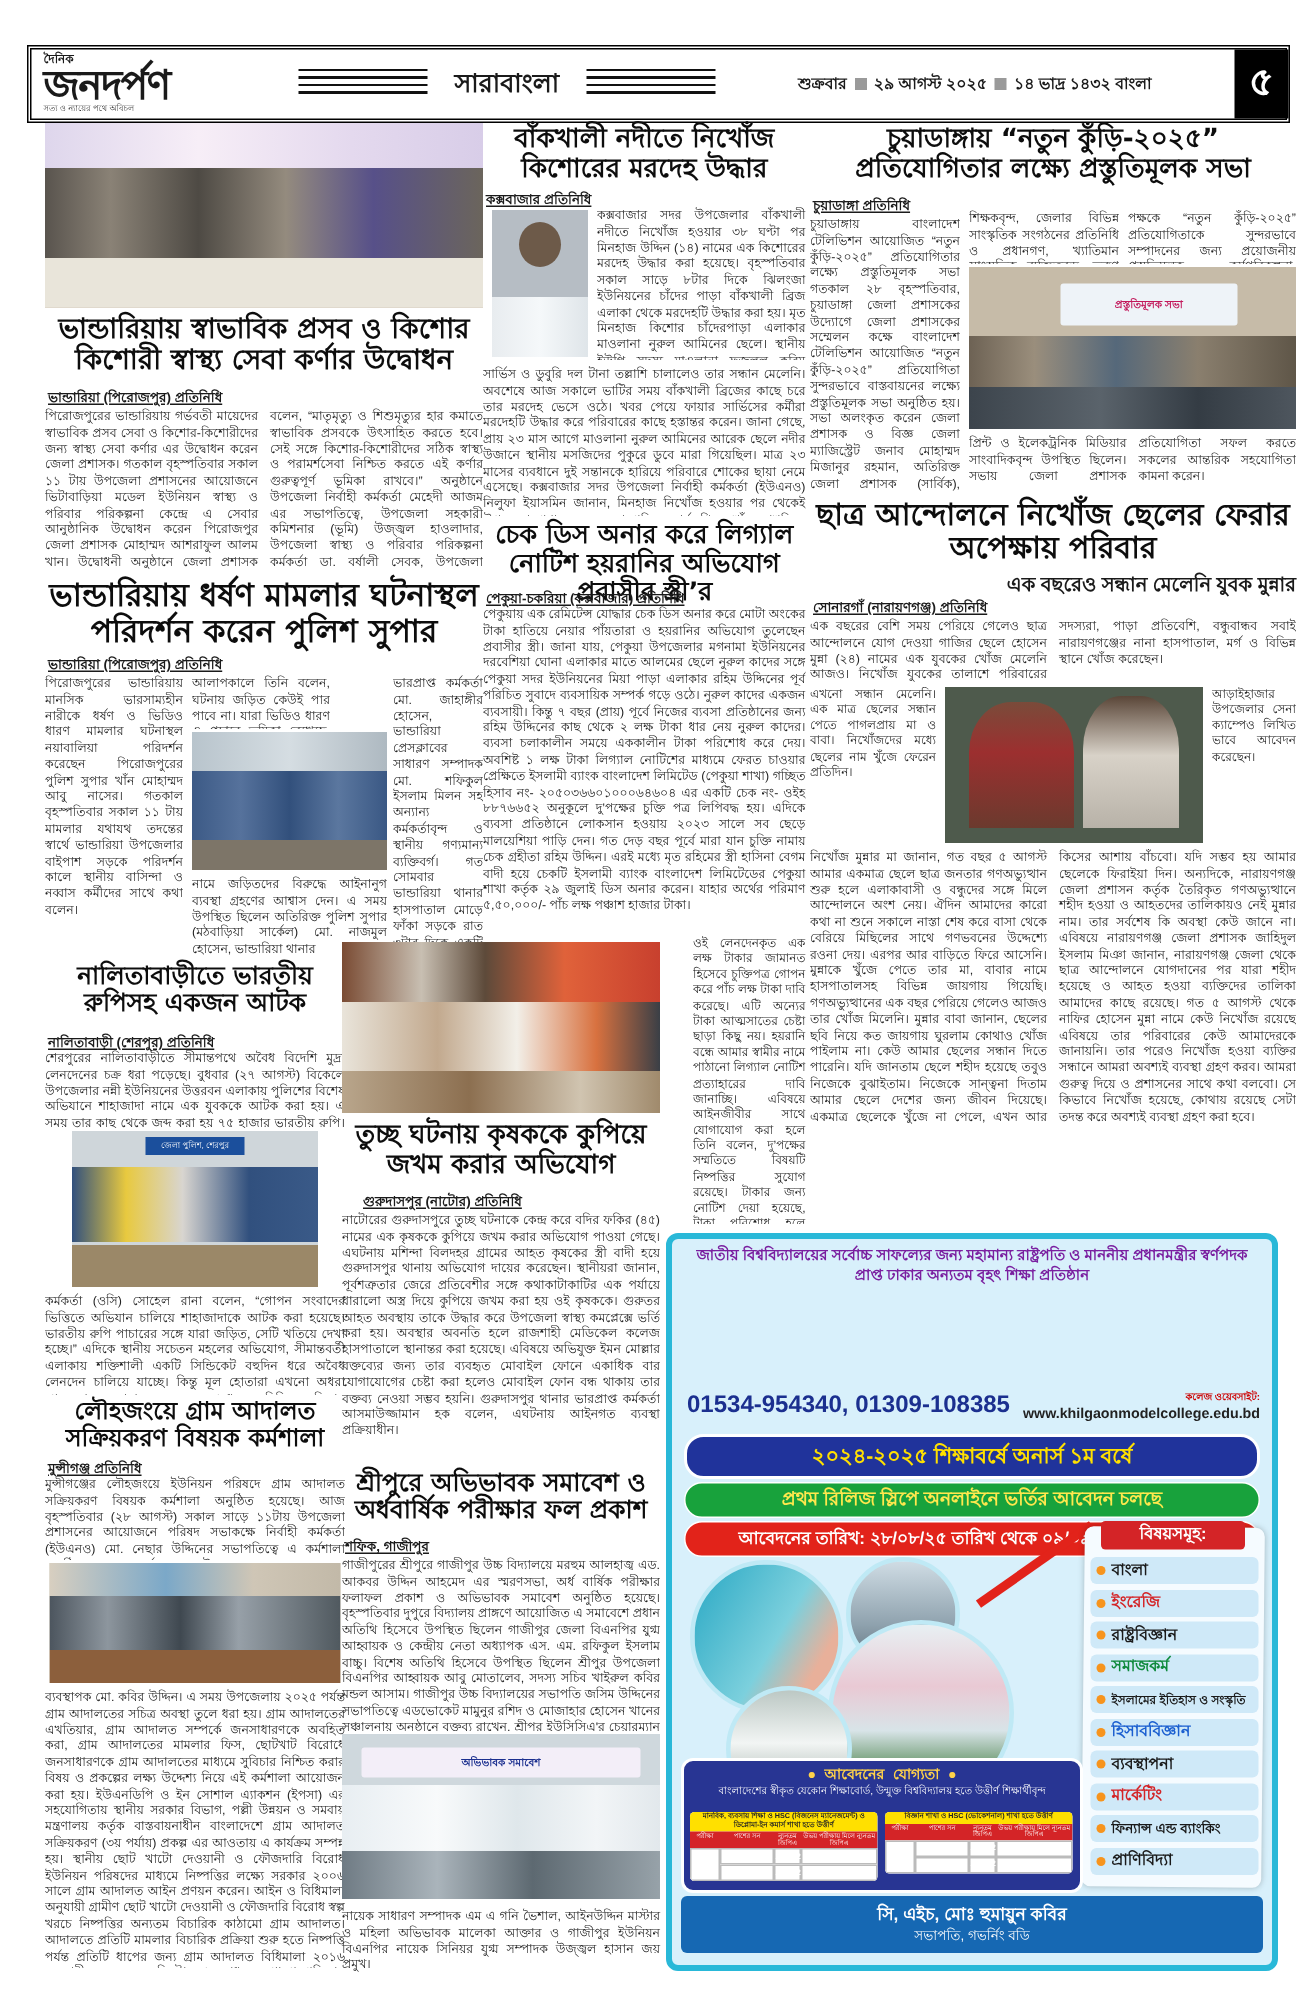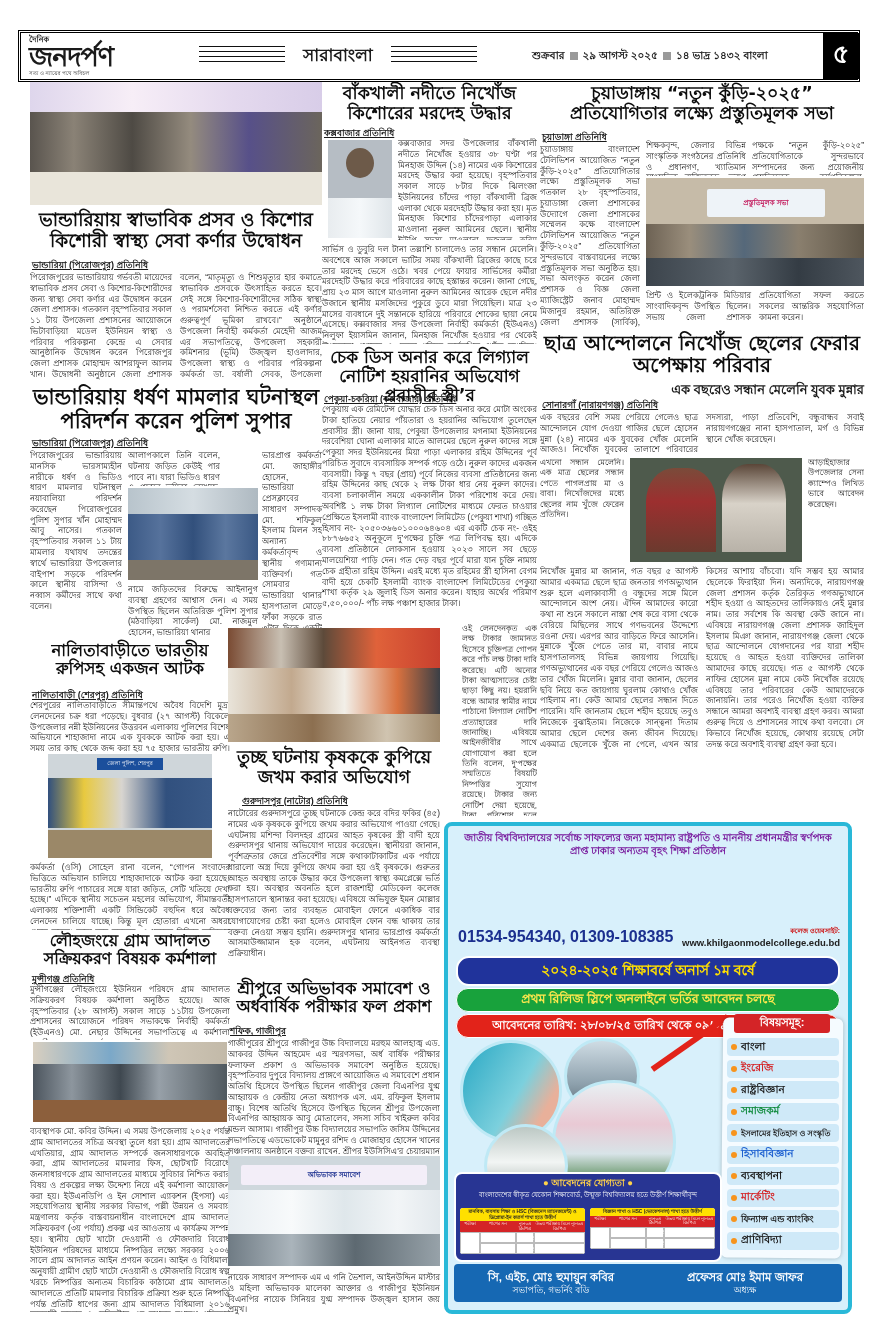--- a/index.html
+++ b/index.html
@@ -62,21 +62,21 @@
   .subj-panel{position:absolute;left:274px;top:192px;width:120px;height:240px;background:#f5fbff;
               border-radius:6px;transform:rotate(.6deg);box-shadow:0 0 4px rgba(0,0,0,.25);}
   .subj-ribbon{position:absolute;left:286px;top:188px;width:96px;height:19px;background:#d42427;color:#fff;
                font-size:11px;font-weight:bold;display:flex;align-items:center;justify-content:center;border-radius:3px;}
   .subj-list{position:absolute;left:279px;top:212px;width:112px;}
   .subj-item{height:18px;margin-bottom:3.5px;background:#cfe9f8;border-radius:4px;display:flex;
              align-items:center;padding-left:4px;font-weight:bold;font-size:10.5px;}
   .subj-item .dot{width:6px;height:6px;border-radius:50%;background:#f7941d;margin-right:4px;flex:0 0 auto;}
   .elig{position:absolute;left:6px;top:346px;width:264px;height:86px;background:#283593;
         border:2px solid #fff;border-radius:8px;color:#fff;}
-  .elig-title{text-align:center;font-size:9.5px;font-weight:bold;color:#ffd24a;margin-top:2px;}
+  .elig-title{text-align:center;font-size:9.5px;font-weight:bold;color:#ffd24a;margin-top:2px;font-family:Liberation Mono, monospace;}
   .elig-text{text-align:center;font-size:6.8px;line-height:1.2;padding:0 6px;}
   .elg-table{position:absolute;top:34px;width:125px;background:#fff;border-radius:3px;overflow:hidden;}
   .elg-head{background:#ffe000;color:#222;font-size:4.8px;font-weight:bold;line-height:1.15;
             text-align:center;padding:1px 2px;}
   .elg-grid{display:grid;grid-template-columns:20px 36px 18px 1fr;font-size:5.5px;text-align:center;}
   .elg-grid .h{background:#d42427;color:#fff;font-size:4.4px;line-height:1.05;padding:1px 0;}
   .elg-grid .c{background:#fff;border:0.5px solid #bbb;padding:1.5px 0;font-weight:bold;}
   .elg-grid .merge{grid-row:2/4;display:flex;align-items:center;justify-content:center;background:#fff;
                    border:0.5px solid #bbb;font-weight:bold;}
   .ad-footer{position:absolute;left:6px;right:6px;top:438px;height:38px;background:#1668b3;border-radius:4px;
@@ -298,18 +298,14 @@
         <div class="c">2.50</div>
       </div>
     </div>
   </div>
 
   <div class="ad-footer">
     <div class="half">
       <div class="nm">সি, এইচ, মোঃ হুমায়ুন কবির</div>
       <div class="rl">সভাপতি, গভর্নিং বডি</div>
     </div>
-    <div class="half">
-      <div class="nm">প্রফেসর মোঃ ইমাম জাফর</div>
-      <div class="rl">অধ্যক্ষ</div>
-    </div>
   </div>
 </div>
 
 </body></html>

